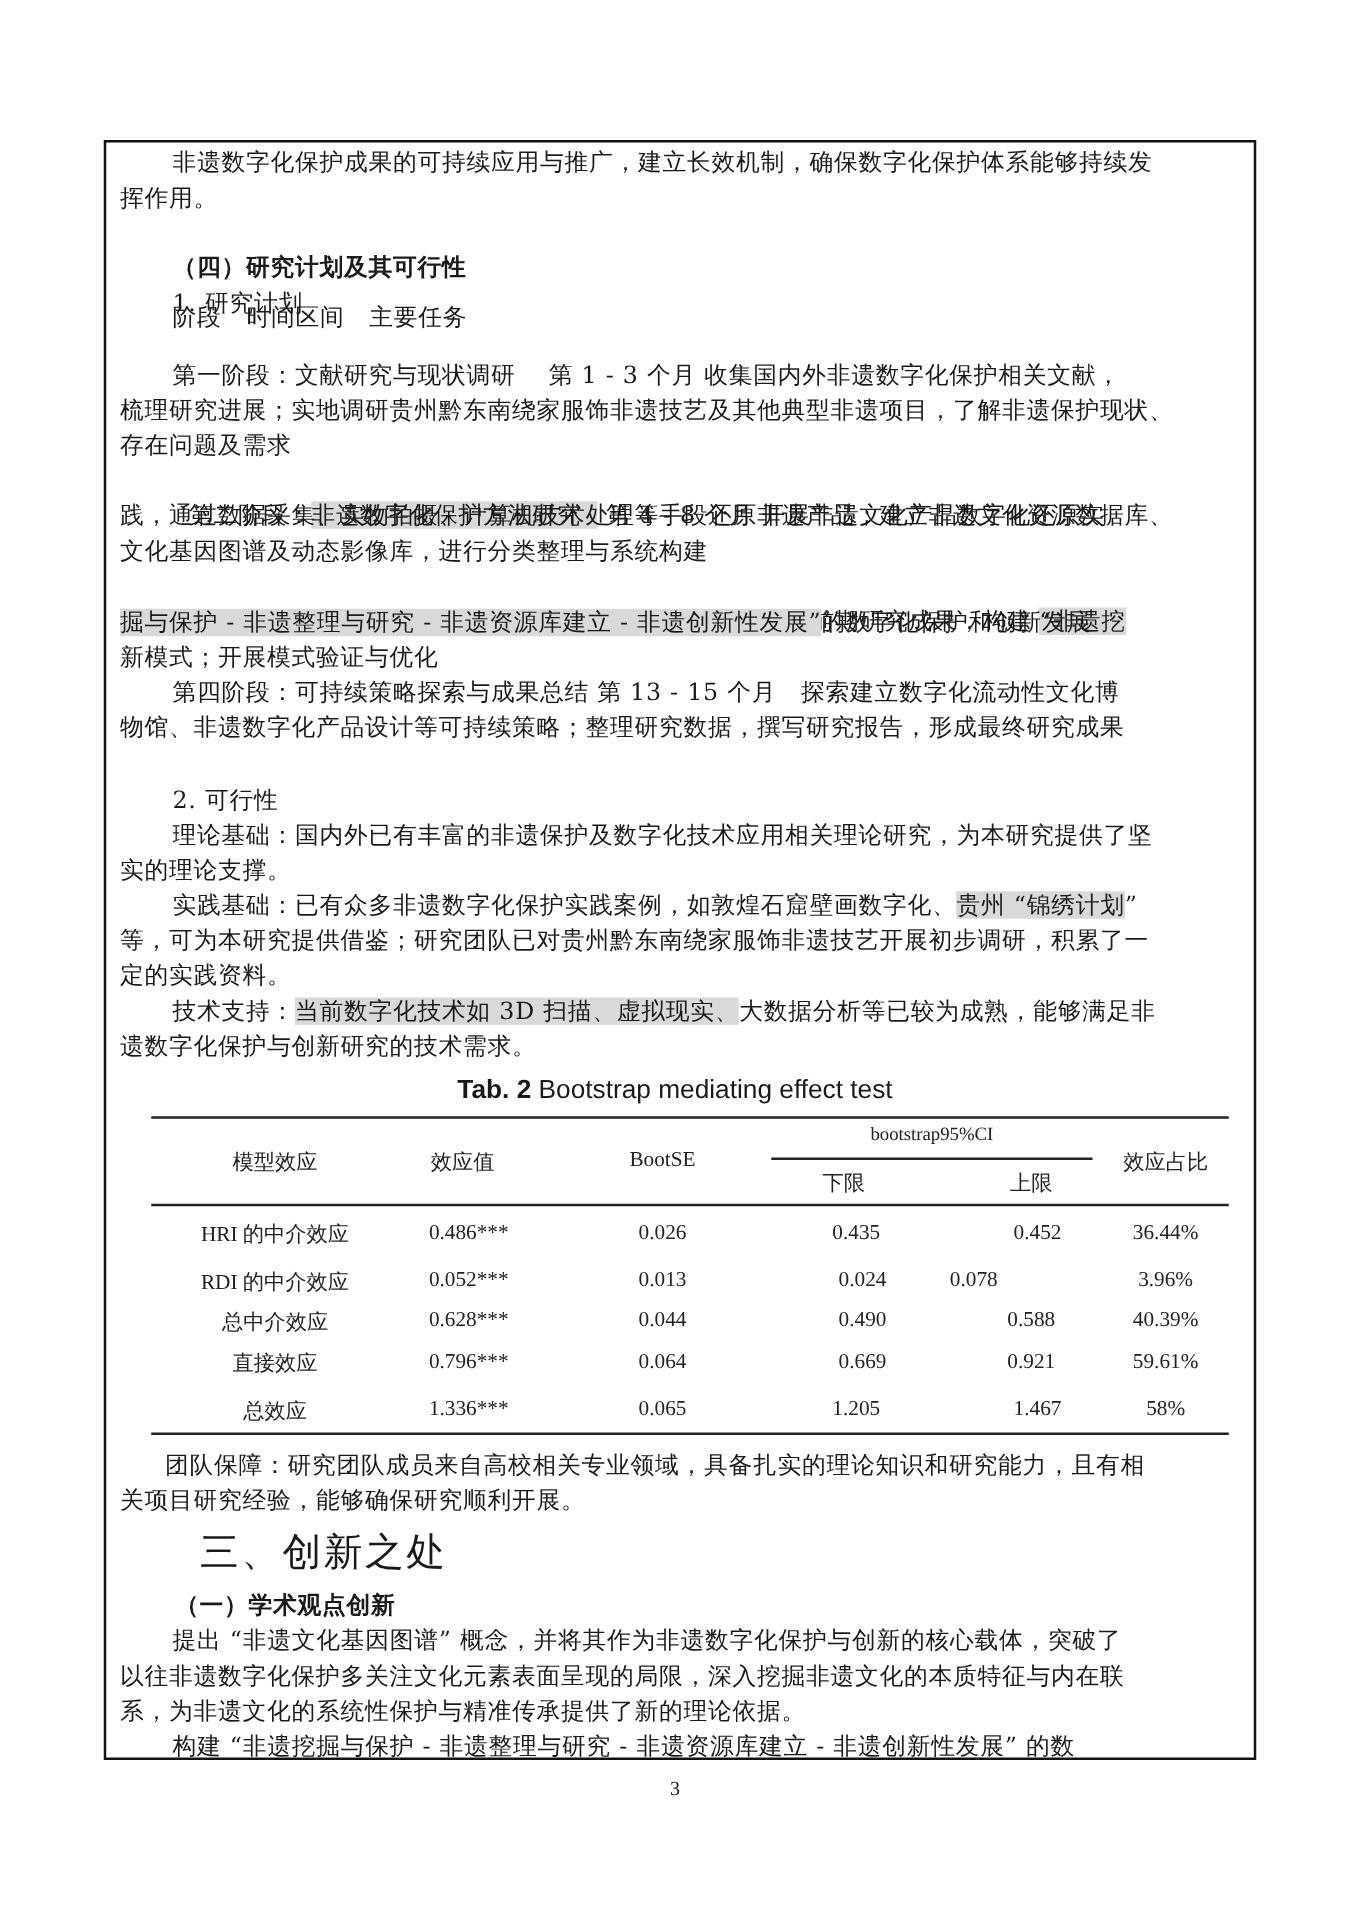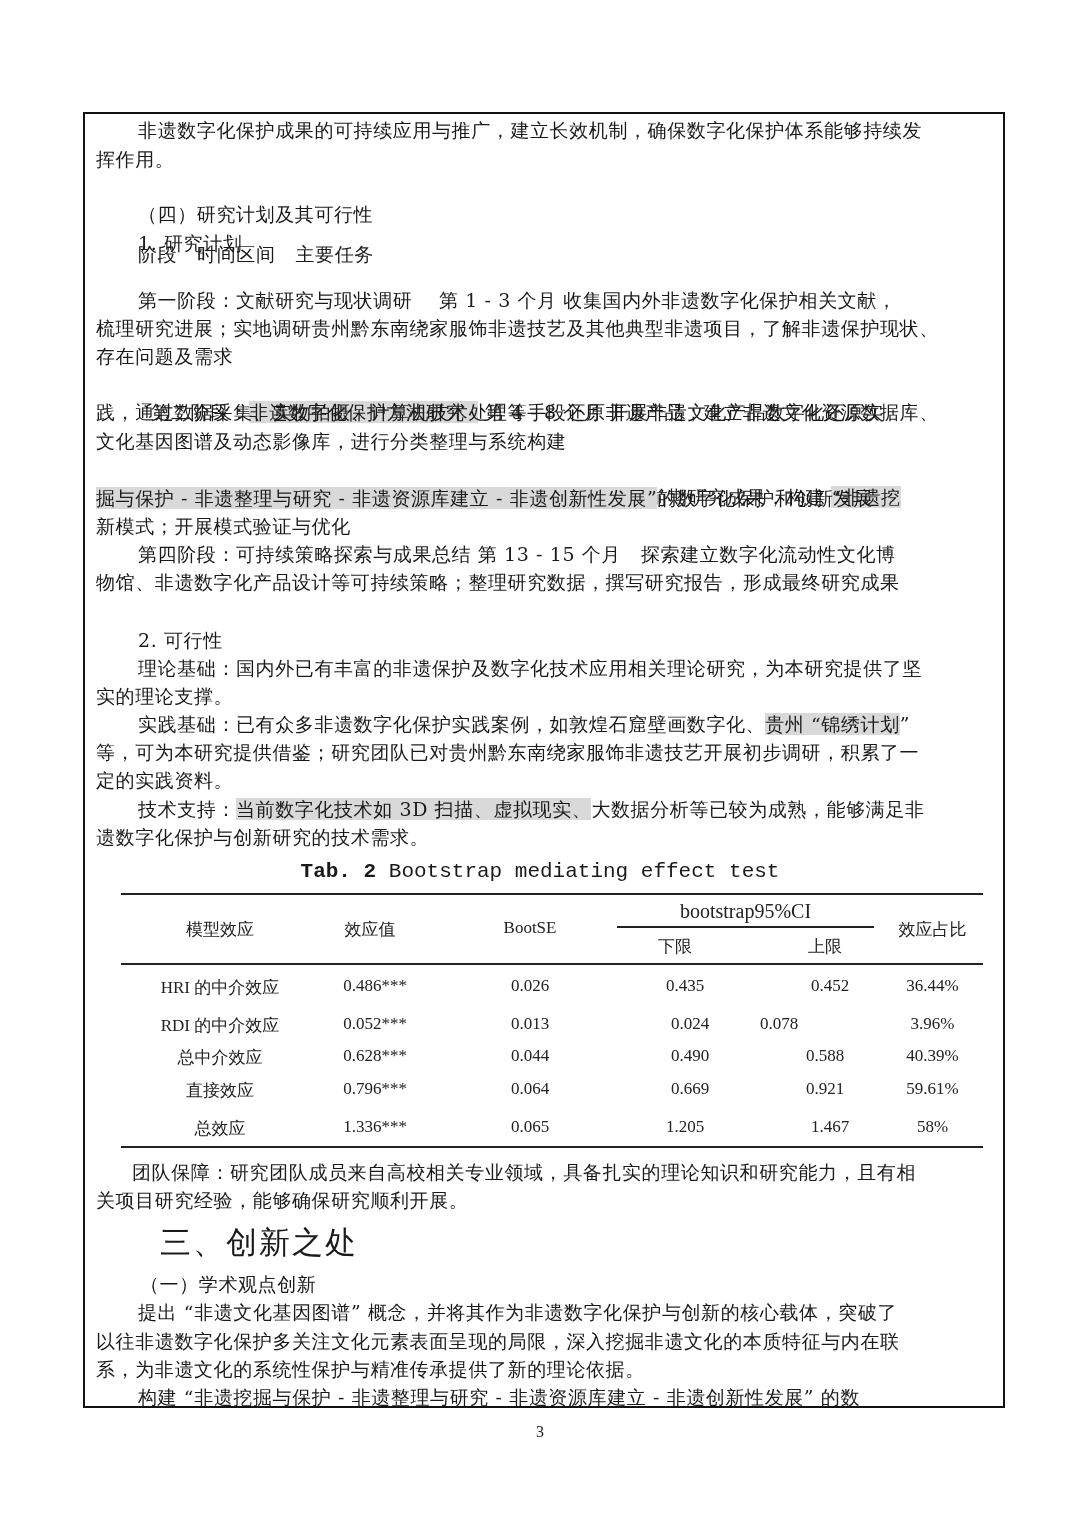--- a/index.html
+++ b/index.html
@@ -3,24 +3,24 @@
 <meta charset="utf-8">
 <style>
   html, body { margin: 0; padding: 0; background: #ffffff; }
   body { width: 1080px; height: 1528px; position: relative; overflow: hidden;
          font-family: "DejaVu Serif", "Liberation Serif", serif; color: #1a1a1a; }
   .frame { position: absolute; left: 83px; top: 112px; width: 922px; height: 1296px;
            border: 2px solid #111; box-sizing: border-box; }
   .line { position: absolute; left: 96px; font-size: 19px; line-height: 28px; white-space: nowrap; letter-spacing: 0.6px; }
   .ind { left: 138px; }
   .hl { background: #d9d9d9; }
-  .bold { font-weight: normal; }
+  .bold { font-weight: bold; }
   .h1 { position: absolute; left: 160px; font-size: 31px; line-height: 40px; letter-spacing: 2px; }
   .tab-title { position: absolute; left: 0; width: 1080px; top: 860px; text-align: center;
-               font-family: Liberation Mono, monospace; font-size: 21px; }
+               font-family: Liberation Sans, sans-serif; font-size: 21px; }
   .tab-title b { font-weight: bold; }
   .rule { position: absolute; left: 121px; width: 862px; background: #222; }
   .cell { position: absolute; font-family: "Liberation Serif", "DejaVu Serif", serif; font-size: 17px;
           text-align: center; white-space: nowrap; color: #222; }
   .pagenum { position: absolute; top: 1423px; left: 0; width: 1080px; text-align: center;
              font-family: "Liberation Serif", serif; font-size: 16px; }
 </style>
 </head>
 <body>
 
@@ -71,21 +71,21 @@
 
 <div class="tab-title"><b>Tab. 2</b><span> Bootstrap mediating effect test</span></div>
 <div class="rule" style="top:893px; height:2px"></div>
 <div class="rule" style="top:926px; left:617px; width:257px; height:1.5px"></div>
 <div class="rule" style="top:963px; height:2px"></div>
 <div class="rule" style="top:1146px; height:2px"></div>
 
 <div class="cell" style="left:150px; width:140px; top:918px">模型效应</div>
 <div class="cell" style="left:320px; width:100px; top:918px">效应值</div>
 <div class="cell" style="left:480px; width:100px; top:918px">BootSE</div>
-<div class="cell" style="left:617px; width:257px; top:900px; font-size:20px">bootstrap95%CI</div>
+<div class="cell" style="left:617px; width:257px; top:900px; font-size:15px">bootstrap95%CI</div>
 <div class="cell" style="left:640px; width:70px; top:935px">下限</div>
 <div class="cell" style="left:790px; width:70px; top:935px">上限</div>
 <div class="cell" style="left:880px; width:105px; top:918px">效应占比</div>
 
 <div>
   <div class="cell" style="left:140px; width:160px; top:976px">HRI 的中介效应</div>
   <div class="cell" style="left:320px; width:110px; top:976px">0.486***</div>
   <div class="cell" style="left:480px; width:100px; top:976px">0.026</div>
   <div class="cell" style="left:650px; width:70px; top:976px">0.435</div>
   <div class="cell" style="left:795px; width:70px; top:976px">0.452</div>

